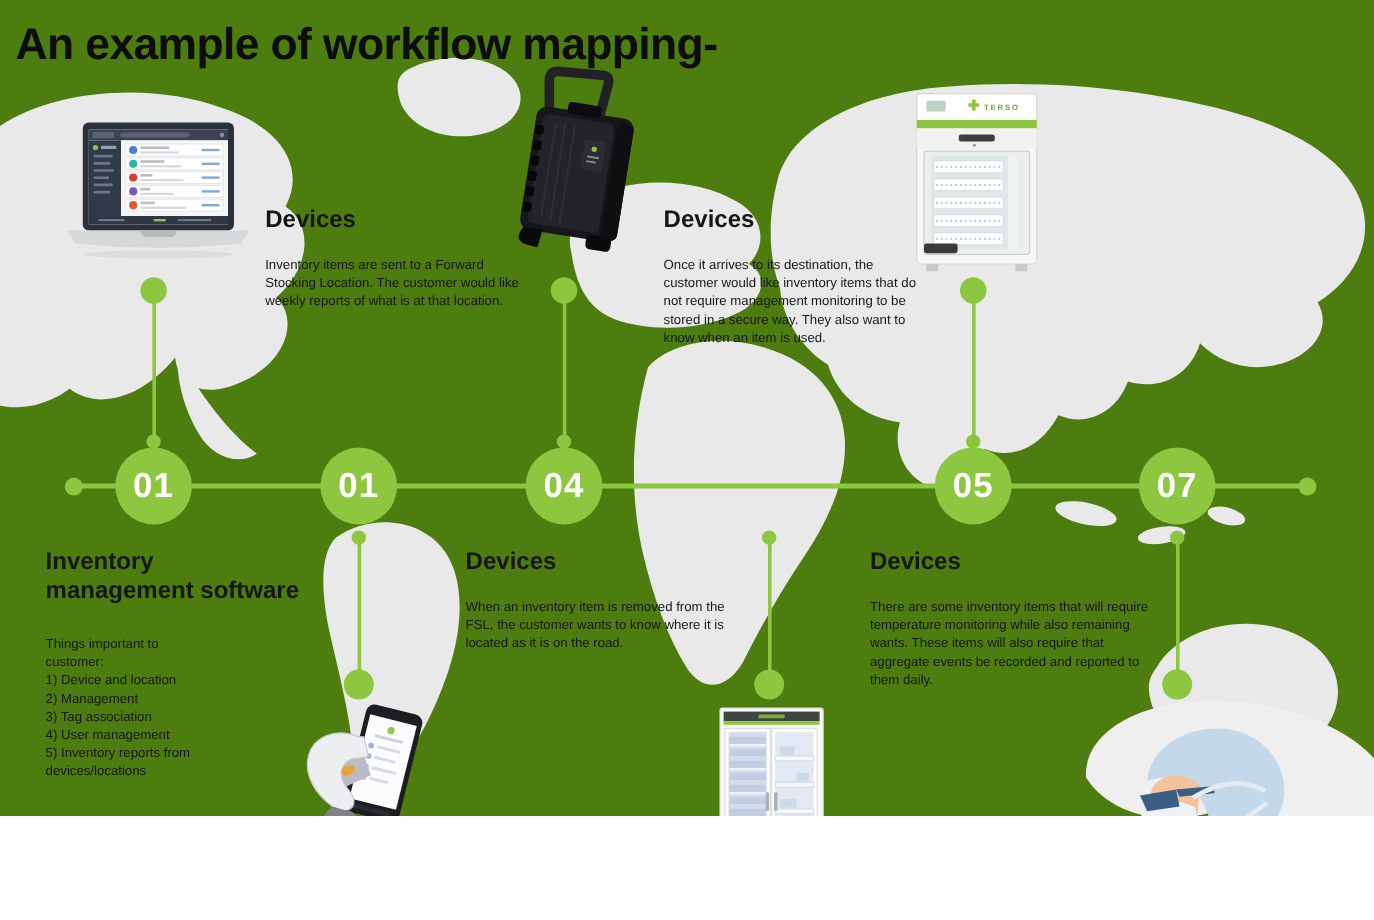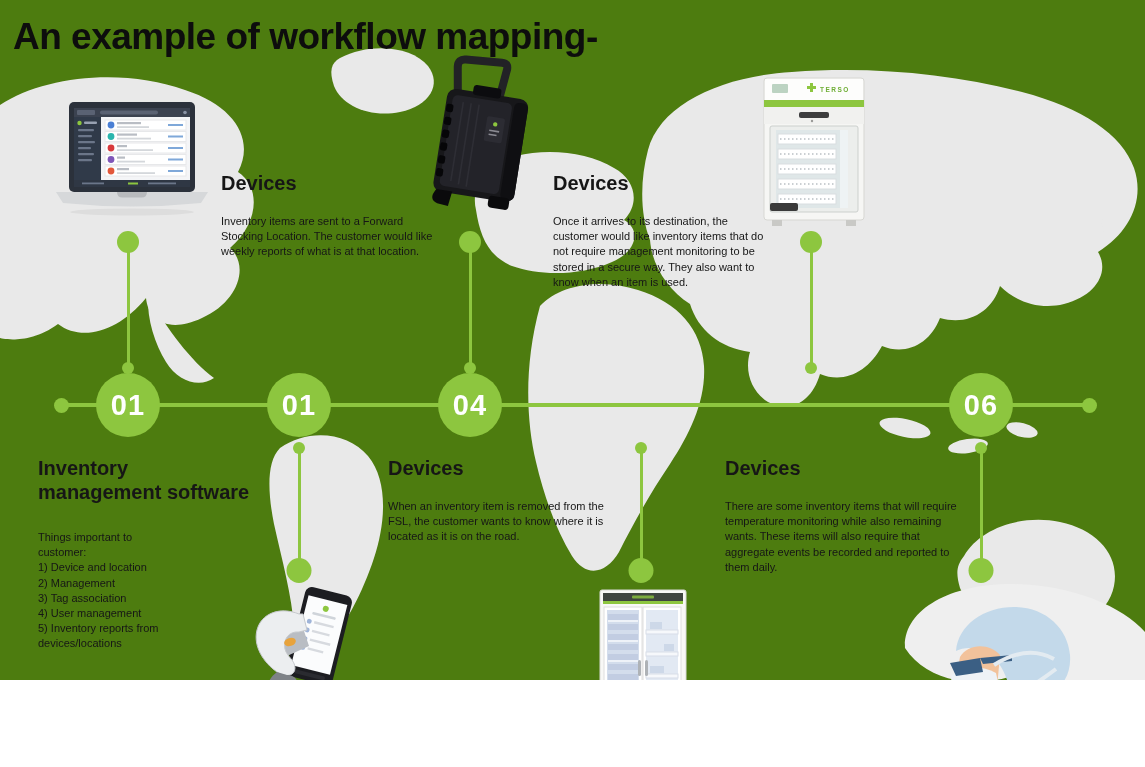--- a/index.html
+++ b/index.html
@@ -98,22 +98,25 @@
 
   <div class="step-circle" style="left:96px">
       <span>01</span>
     </div>
   <div class="step-circle" style="left:267px">
       <span>01</span>
     </div>
   <div class="step-circle" style="left:438px">
       <span>04</span>
     </div>
+  <div class="step-circle" style="left:779px">
+      <span>05</span>
+    </div>
   <div class="step-circle" style="left:949px">
-      <span>06</span>
+      <span>07</span>
     </div>
 
   <div class="tblock" style="left:38px;top:456px;width:235px">
     <h2 class="two-line">Inventory
 management software</h2>
     <p>Things important to
 customer:
 1) Device and location
 2) Management
 3) Tag association

